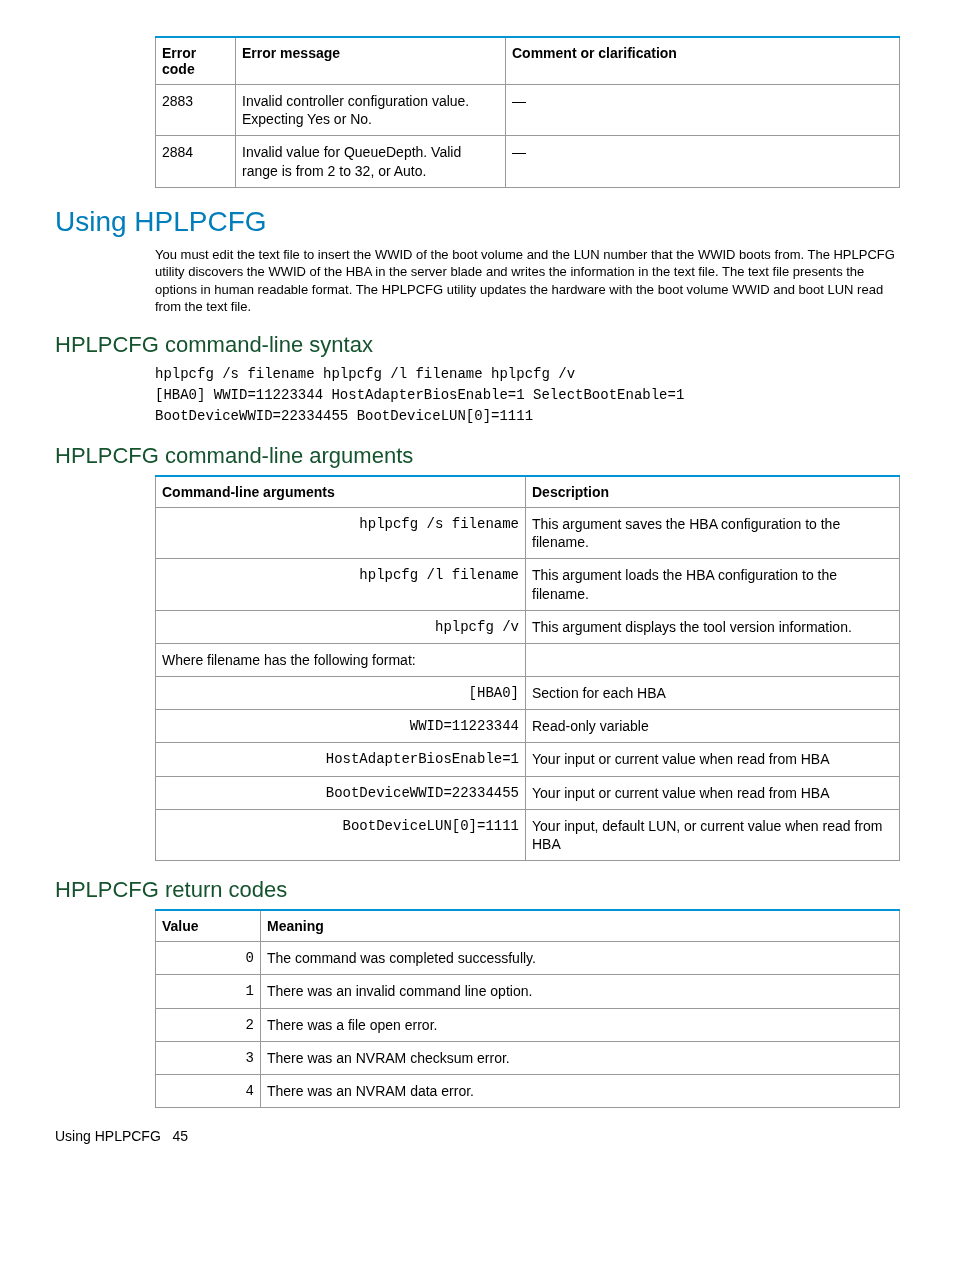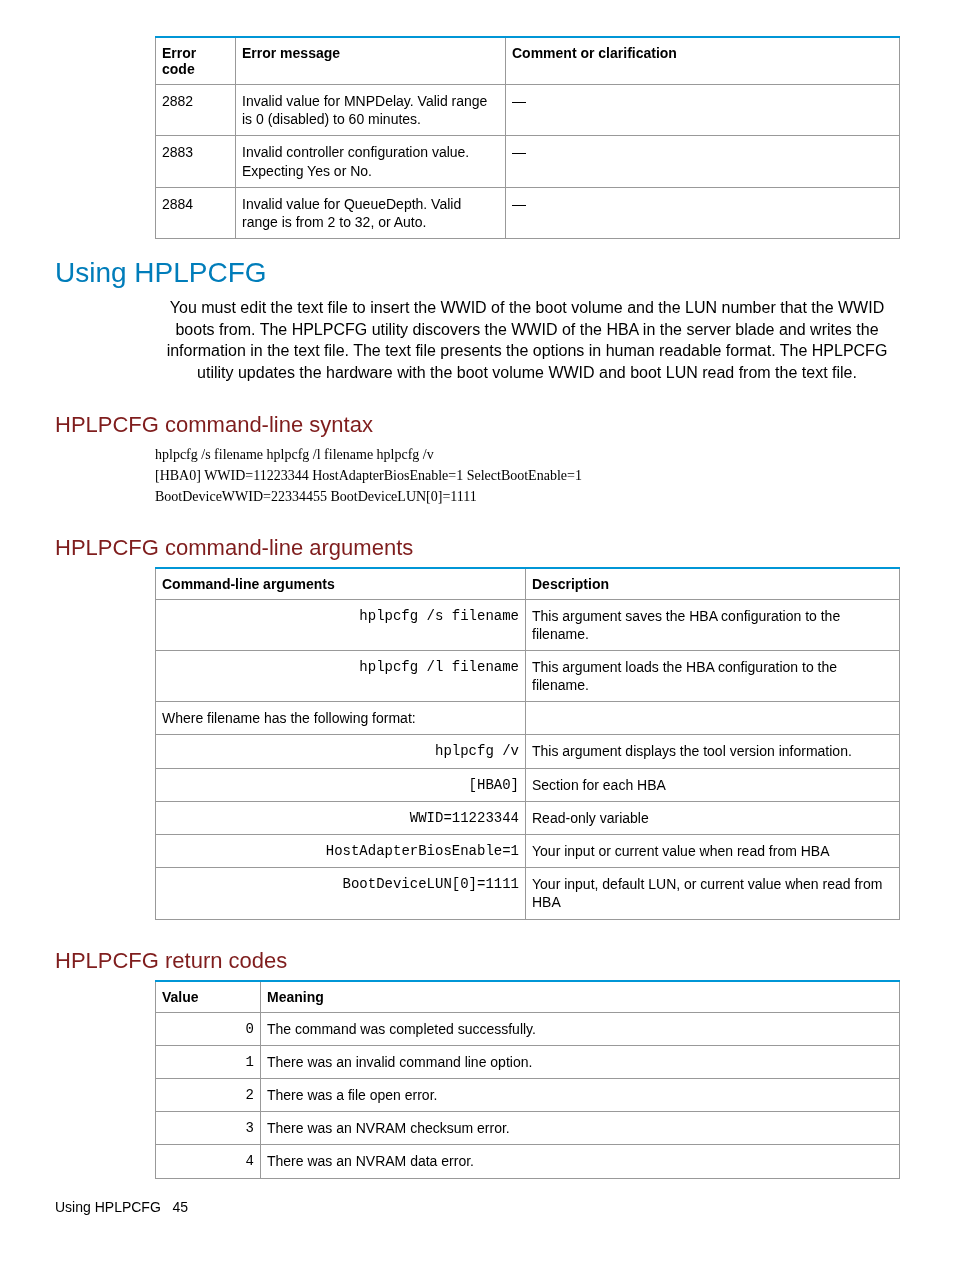--- a/index.html
+++ b/index.html
@@ -11,33 +11,32 @@
       width: 954px;
       box-sizing: border-box;
     }
     h1 {
       color: #007dba;
       font-weight: normal;
       font-size: 28px;
       margin: 18px 0 8px 0;
     }
     h2 {
-      color: #7f1d1d;
+      color: #14532d;
       font-weight: normal;
       font-size: 22px;
-      margin: 28px 0 6px 0;
+      margin: 16px 0 6px 0;
     }
     .body-text {
       margin: 6px 0 6px 100px;
       line-height: 1.35;
-      font-size: 16px;
-      text-align: center;
+      font-size: 13px;
     }
     .code-block {
-      font-family: Liberation Serif, serif;
+      font-family: Liberation Mono, monospace;
       white-space: pre;
       margin: 6px 0 6px 100px;
       font-size: 14px;
       line-height: 1.5;
     }
     table {
       border-collapse: collapse;
       margin: 6px 0 6px 100px;
       width: 745px;
     }
@@ -78,25 +77,20 @@
     </colgroup>
   <thead>
     <tr>
       <th>Error code</th>
       <th>Error message</th>
       <th>Comment or clarification</th>
     </tr>
   </thead>
   <tbody>
     <tr>
-      <td>2882</td>
-      <td>Invalid value for MNPDelay. Valid range is 0 (disabled) to 60 minutes.</td>
-      <td>—</td>
-    </tr>
-    <tr>
       <td>2883</td>
       <td>Invalid controller configuration value. Expecting Yes or No.</td>
       <td>—</td>
     </tr>
     <tr>
       <td>2884</td>
       <td>Invalid value for QueueDepth. Valid range is from 2 to 32, or Auto.</td>
       <td>—</td>
     </tr>
   </tbody>
@@ -125,37 +119,41 @@
   <tbody id="args-body">
       <tr>
         <td class="mono">hplpcfg /s filename</td>
         <td>This argument saves the HBA configuration to the filename.</td>
       </tr>
       <tr>
         <td class="mono">hplpcfg /l filename</td>
         <td>This argument loads the HBA configuration to the filename.</td>
       </tr>
       <tr>
+        <td class="mono">hplpcfg /v</td>
+        <td>This argument displays the tool version information.</td>
+      </tr>
+      <tr>
         <td>Where filename has the following format:</td>
         <td></td>
-      </tr>
-      <tr>
-        <td class="mono">hplpcfg /v</td>
-        <td>This argument displays the tool version information.</td>
       </tr>
       <tr>
         <td class="mono">[HBA0]</td>
         <td>Section for each HBA</td>
       </tr>
       <tr>
         <td class="mono">WWID=11223344</td>
         <td>Read-only variable</td>
       </tr>
       <tr>
         <td class="mono">HostAdapterBiosEnable=1</td>
+        <td>Your input or current value when read from HBA</td>
+      </tr>
+      <tr>
+        <td class="mono">BootDeviceWWID=22334455</td>
         <td>Your input or current value when read from HBA</td>
       </tr>
       <tr>
         <td class="mono">BootDeviceLUN[0]=1111</td>
         <td>Your input, default LUN, or current value when read from HBA</td>
       </tr>
     </tbody>
 </table>
 
 <h2>HPLPCFG return codes</h2>

